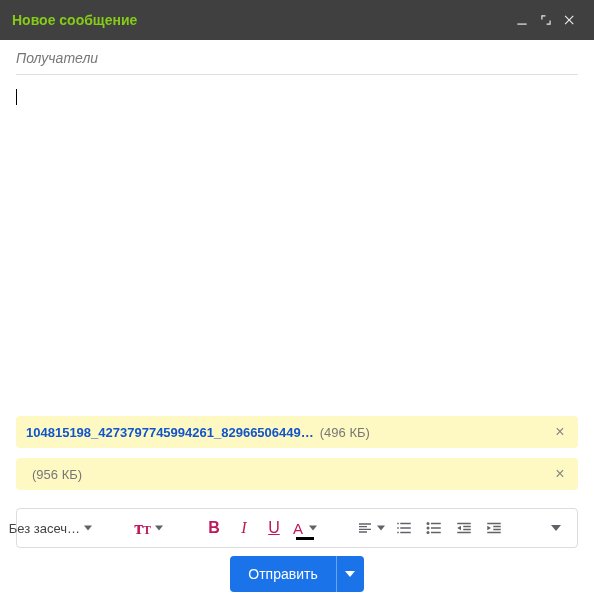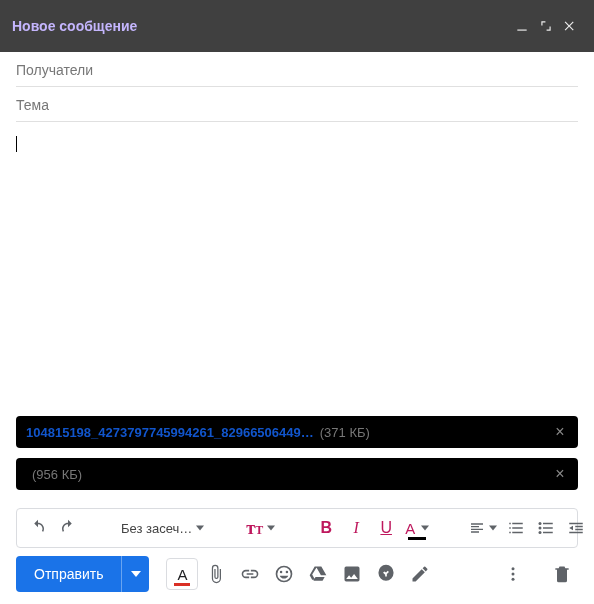--- a/index.html
+++ b/index.html
@@ -1,39 +1,39 @@
 <!DOCTYPE html>
 <html><head>
 <meta charset="utf-8">
 <style>
   * { box-sizing: border-box; margin: 0; padding: 0; }
   body { font-family: Arial, Helvetica, sans-serif; font-size: 14px; color: #202124; width: 594px; height: 604px; overflow: hidden; background: #fff; }
   .win { width: 594px; height: 604px; display: flex; flex-direction: column; background: #fff; box-shadow: 0 0 0 1px rgba(0,0,0,.05); }
-  .titlebar { background: #404040; color: #c4b5fd; display: flex; align-items: center; height: 52px; padding: 0 12px; }
+  .titlebar { background: #404040; color: #84cc16; display: flex; align-items: center; height: 40px; padding: 0 12px; }
   .titlebar .title { font-weight: 600; font-size: 14px; flex: 1; }
   .titlebar .wbtn { width: 24px; height: 24px; display: flex; align-items: center; justify-content: center; cursor: pointer; opacity: .9; }
   .titlebar .wbtn svg { fill: #fff; }
-  .fields { padding: 0 16px; }
+  .fields { padding: 0 16px; font-style: italic; }
   .field { border-bottom: 1px solid #e0e0e0; padding: 10px 0 8px; color: #777; font-size: 14px; }
   .body-area { flex: 1; padding: 14px 16px 0; font-size: 14px; color: #202124; position: relative; overflow: auto; }
   .cursor { display:inline-block; width:1px; height:16px; background:#000; vertical-align: text-top; }
   .attachments { padding: 0 16px 8px; }
-  .att { display:flex; align-items:center; background:#000000; border-radius:4px; height:32px; padding:0 8px 0 10px; margin-bottom:10px; font-size:13px; }
+  .att { display:flex; align-items:center; background:#fef9c3; border-radius:4px; height:32px; padding:0 8px 0 10px; margin-bottom:10px; font-size:13px; }
   .att .name { color:#15c; font-weight:600; white-space:nowrap; overflow:hidden; text-overflow:ellipsis; max-width:320px; }
   .att .size { color:#777; margin-left:6px; }
   .att .sp { flex:1; }
   .att .rm { width:20px; height:20px; display:flex; align-items:center; justify-content:center; cursor:pointer; color:#888; font-size:16px; line-height:1; }
-  .fmtbar { display:flex; align-items:center; height:40px; margin: 0 16px; border:1px solid #dadce0; border-radius:4px; padding:0 4px; gap:12px; }
+  .fmtbar { display:flex; align-items:center; height:40px; margin: 0 16px; border:1px solid #dadce0; border-radius:4px; padding:0 4px; gap:12px;justify-content:flex-end; }
   .fmtbar .grp { display:flex; align-items:center; height:100%; padding:0 2px; }
   .fmtbar .sep { width:1px; height:22px; background:#dadce0; margin:0 2px; }
   .ibtn { min-width:30px; height:30px; padding:0 4px; display:flex; align-items:center; justify-content:center; cursor:pointer; border-radius:4px; color:#be185d; }
   .ibtn svg { fill:#5f6368; }
   .fontbtn { font-size:13px; color:#444; padding:0 6px; white-space:nowrap; }
   .caret { margin-left:4px; }
-  .below { display:flex; align-items:center; height:56px; padding:8px 16px 12px; gap:17px; }
+  .below { display:flex; align-items:center; height:56px; padding:8px 16px 12px; gap:17px;flex-direction:column; }
   .sendwrap { display:flex; }
   .send { background:#1a73e8; color:#fff; border:none; height:36px; padding:0 18px; font-size:14px; font-weight:500; border-radius:4px 0 0 4px; cursor:pointer; }
   .sendmore { background:#1a73e8; color:#fff; border:none; border-left:1px solid rgba(255,255,255,.35); height:36px; width:28px; border-radius:0 4px 4px 0; cursor:pointer; display:flex; align-items:center; justify-content:center; }
   .toolicons { display:flex; align-items:center; gap:2px; }
   .tbtn { width:32px; height:32px; display:flex; align-items:center; justify-content:center; cursor:pointer; border-radius:4px; }
   .tbtn svg { fill:#5f6368; }
   .tbtn.boxed { border:1px solid #dadce0; }
   .below .sp { flex:1; }
   .rtbtn { width:32px; height:32px; display:flex; align-items:center; justify-content:center; cursor:pointer; color:#5f6368; }
   .rtbtn svg { fill:#5f6368; }
@@ -61,31 +61,30 @@
     </div>
     <div class="wbtn">
       <svg width="14" height="14" viewBox="0 0 24 24">
           <path d="M18.3 5.71 12 12l6.3 6.29-1.41 1.42L10.59 13.4l-6.3 6.3L2.88 18.3 9.17 12 2.88 5.71 4.29 4.29l6.3 6.3 6.3-6.3z"></path>
         </svg>
     </div>
   </div>
 
   <div class="fields">
     <div class="field">Получатели</div>
-    <div class="field">Тема</div>
   </div>
 
   <div class="body-area">
     <span class="cursor"></span><span></span>
   </div>
 
   <div class="attachments">
     <div class="att">
       <span class="name">104815198_4273797745994261_82966506449…</span>
-      <span class="size">(371 КБ)</span>
+      <span class="size">(496 КБ)</span>
       <span class="sp"></span>
       <span class="rm">×</span>
     </div>
     <div class="att">
       <span class="size">(956 КБ)</span>
       <span class="sp"></span>
       <span class="rm">×</span>
     </div>
   </div>
 

